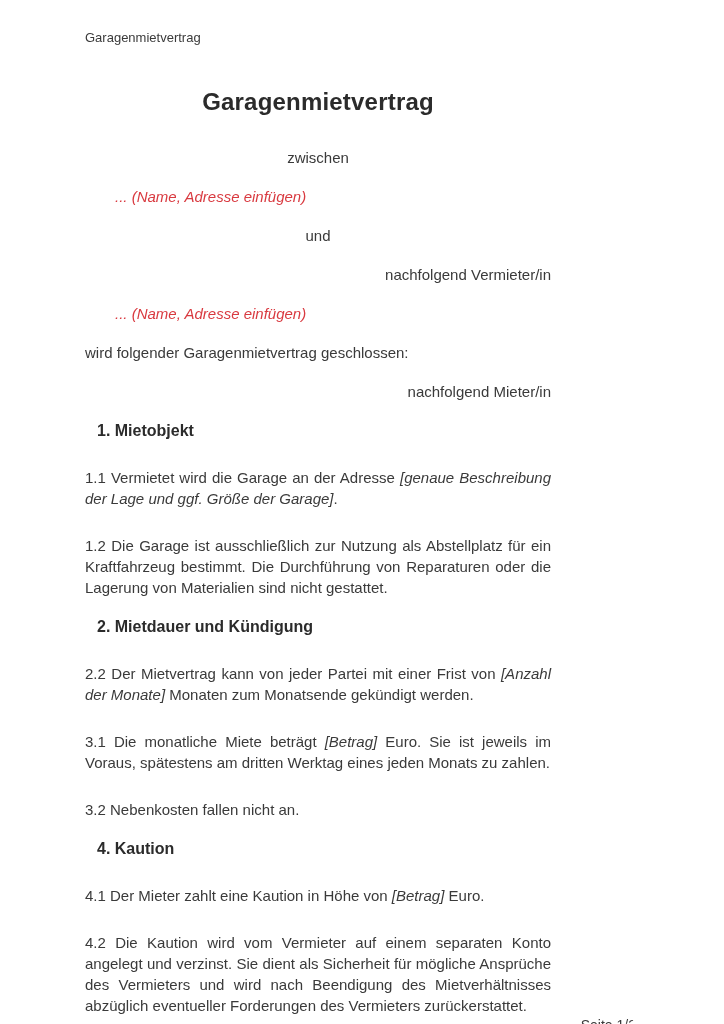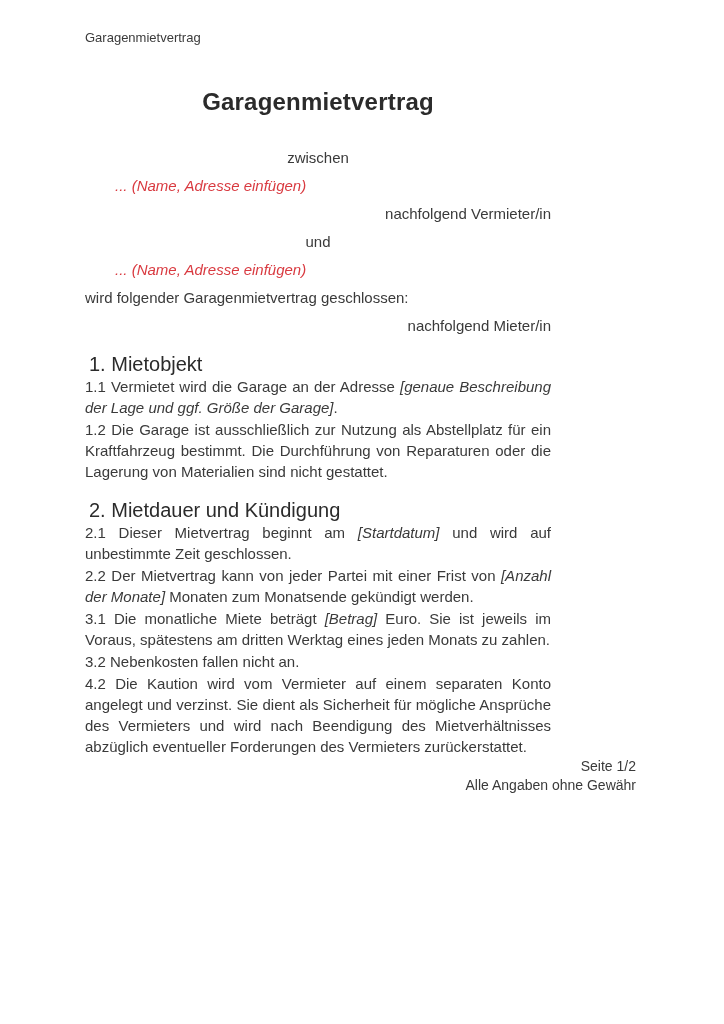--- a/index.html
+++ b/index.html
@@ -31,40 +31,40 @@
   }
   .doc-title{
     margin-top:42px;
     text-align:center;
     font-size:24px;
     font-weight:700;
     color:var(--heading-dark);
     letter-spacing:.2px;
   }
   .intro{margin:31px 85px 0;}
-  .intro-line{line-height:21px;margin-top:7px;}
+  .intro-line{line-height:21px;margin-top:18px;}
   .intro-line:first-child{margin-top:0;}
   .align-center{text-align:center;}
   .align-right{text-align:right;}
   .placeholder-red{
     color:var(--placeholder-red);
     font-style:italic;
     padding-left:30px;
   }
   .contract-body{margin:0 85px;}
   .section-heading{
-    font-size:20px;
-    font-weight:400;
+    font-size:16px;
+    font-weight:700;
     color:var(--heading-dark);
-    margin:18px 4px 0;
+    margin:18px 12px 0;
     line-height:21px;
     white-space:pre-wrap;
   }
   .contract-paragraph{
-    margin-top:1px;
+    margin-top:26px;
     line-height:21px;
     text-align:justify;
   }
   .contract-paragraph .it{font-style:italic;}
   .footer{
     margin-top:0;
     text-align:right;
     font-size:14px;
     line-height:19px;
     color:var(--text-dark);
@@ -75,36 +75,37 @@
 
 <div class="page">
 
   <div class="running-header">Garagenmietvertrag</div>
 
   <h1 class="doc-title">Garagenmietvertrag</h1>
 
   <div class="intro">
     <div class="intro-line align-center">zwischen</div>
     <div class="intro-line placeholder-red">... (Name, Adresse einfügen)</div>
+    <div class="intro-line align-center">und</div>
     <div class="intro-line align-right">nachfolgend Vermieter/in</div>
-    <div class="intro-line align-center">und</div>
     <div class="intro-line placeholder-red">... (Name, Adresse einfügen)</div>
     <div class="intro-line">wird folgender Garagenmietvertrag geschlossen:</div>
     <div class="intro-line align-right">nachfolgend Mieter/in</div>
   </div>
 
   <main class="contract-body" id="sections">
       <h2 class="section-heading">1. Mietobjekt</h2>
       <p class="contract-paragraph"><span>1.1 Vermietet wird die Garage an der Adresse </span><span class="it">[genaue Beschreibung der Lage und ggf. Größe der Garage]</span><span>.</span></p>
       <p class="contract-paragraph"><span>1.2 Die Garage ist ausschließlich zur Nutzung als Abstellplatz für ein Kraftfahrzeug bestimmt. Die Durchführung von Reparaturen oder die Lagerung von Materialien sind nicht gestattet.</span></p>
       <h2 class="section-heading">2. Mietdauer und Kündigung</h2>
-      <p class="contract-paragraph"><span>2.1 Dieser Mietvertrag beginnt am </span><span class="it">[Startdatum]</span><span> und wird auf unbestimmte Zeit geschlossen.</span></p>
       <p class="contract-paragraph"><span>2.2 Der Mietvertrag kann von jeder Partei mit einer Frist von </span><span class="it">[Anzahl der Monate]</span><span> Monaten zum Monatsende gekündigt werden.</span></p>
       <p class="contract-paragraph"><span>3.1 Die monatliche Miete beträgt </span><span class="it">[Betrag]</span><span> Euro. Sie ist jeweils im Voraus, spätestens am dritten Werktag eines jeden Monats zu zahlen.</span></p>
       <p class="contract-paragraph"><span>3.2 Nebenkosten fallen nicht an.</span></p>
+      <h2 class="section-heading">4. Kaution</h2>
+      <p class="contract-paragraph"><span>4.1 Der Mieter zahlt eine Kaution in Höhe von </span><span class="it">[Betrag]</span><span> Euro.</span></p>
       <p class="contract-paragraph"><span>4.2 Die Kaution wird vom Vermieter auf einem separaten Konto angelegt und verzinst. Sie dient als Sicherheit für mögliche Ansprüche des Vermieters und wird nach Beendigung des Mietverhältnisses abzüglich eventueller Forderungen des Vermieters zurückerstattet.</span></p>
     </main>
 
   <div class="footer">
     <div>Seite 1/2</div>
     <div>Alle Angaben ohne Gewähr</div>
 
   </div>
 
 </div>

